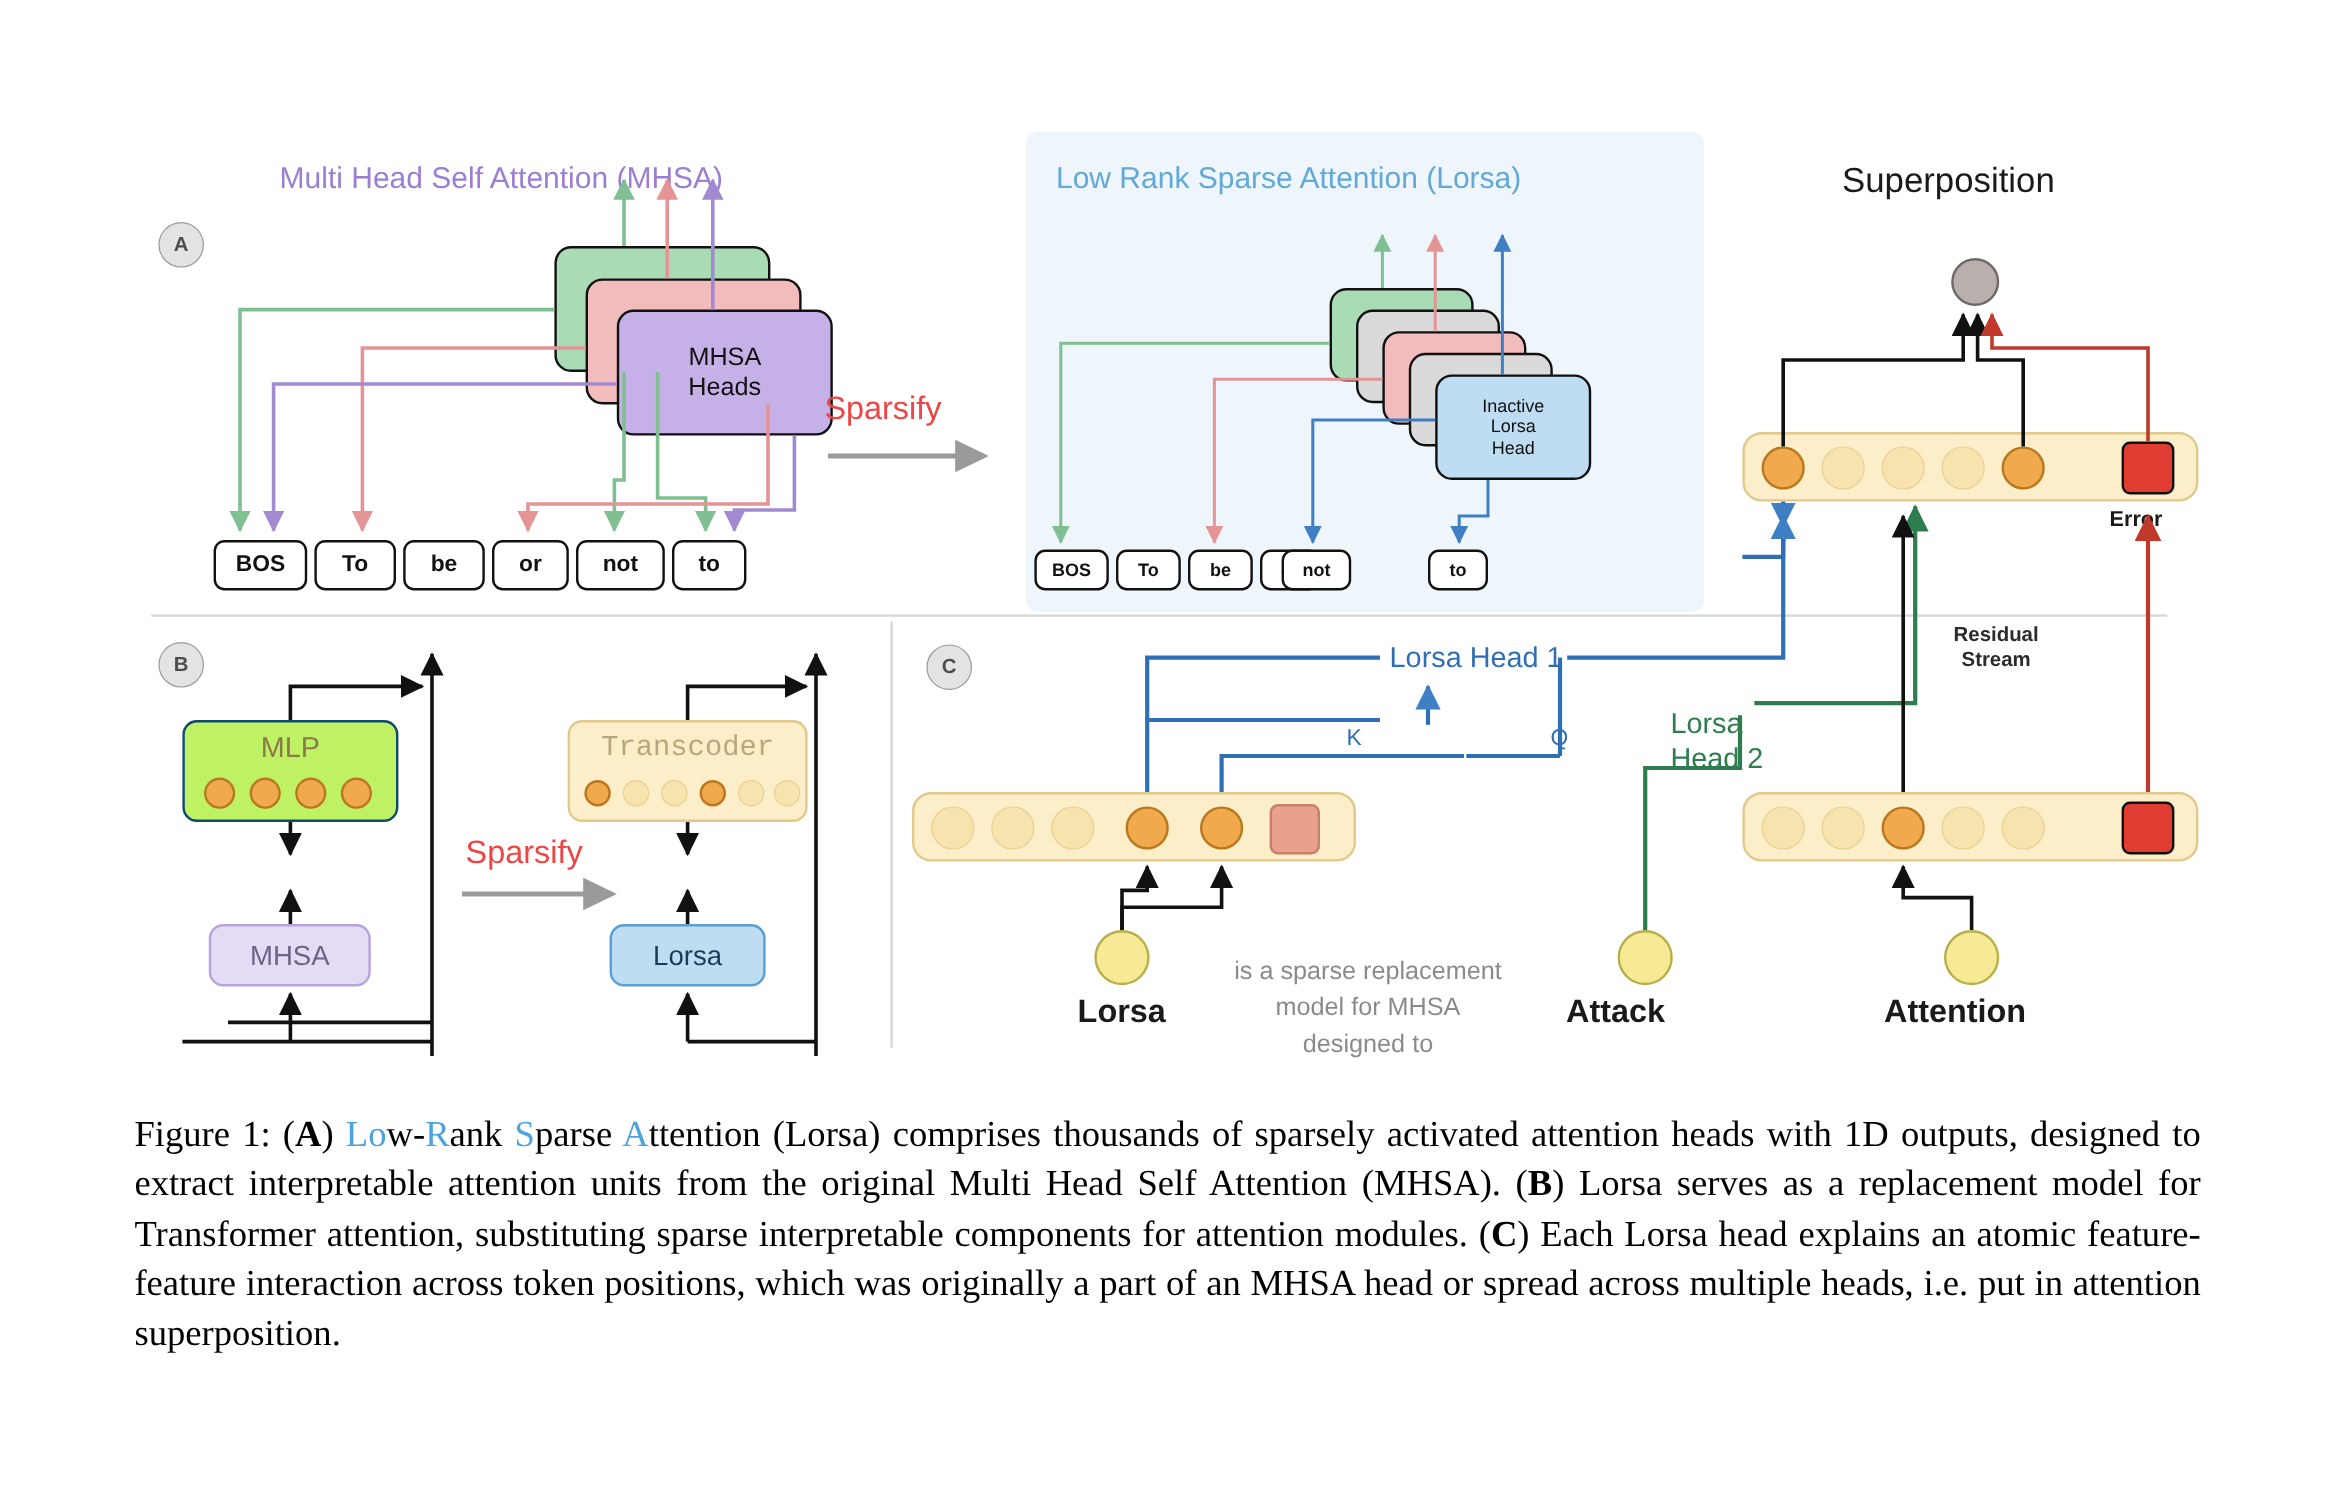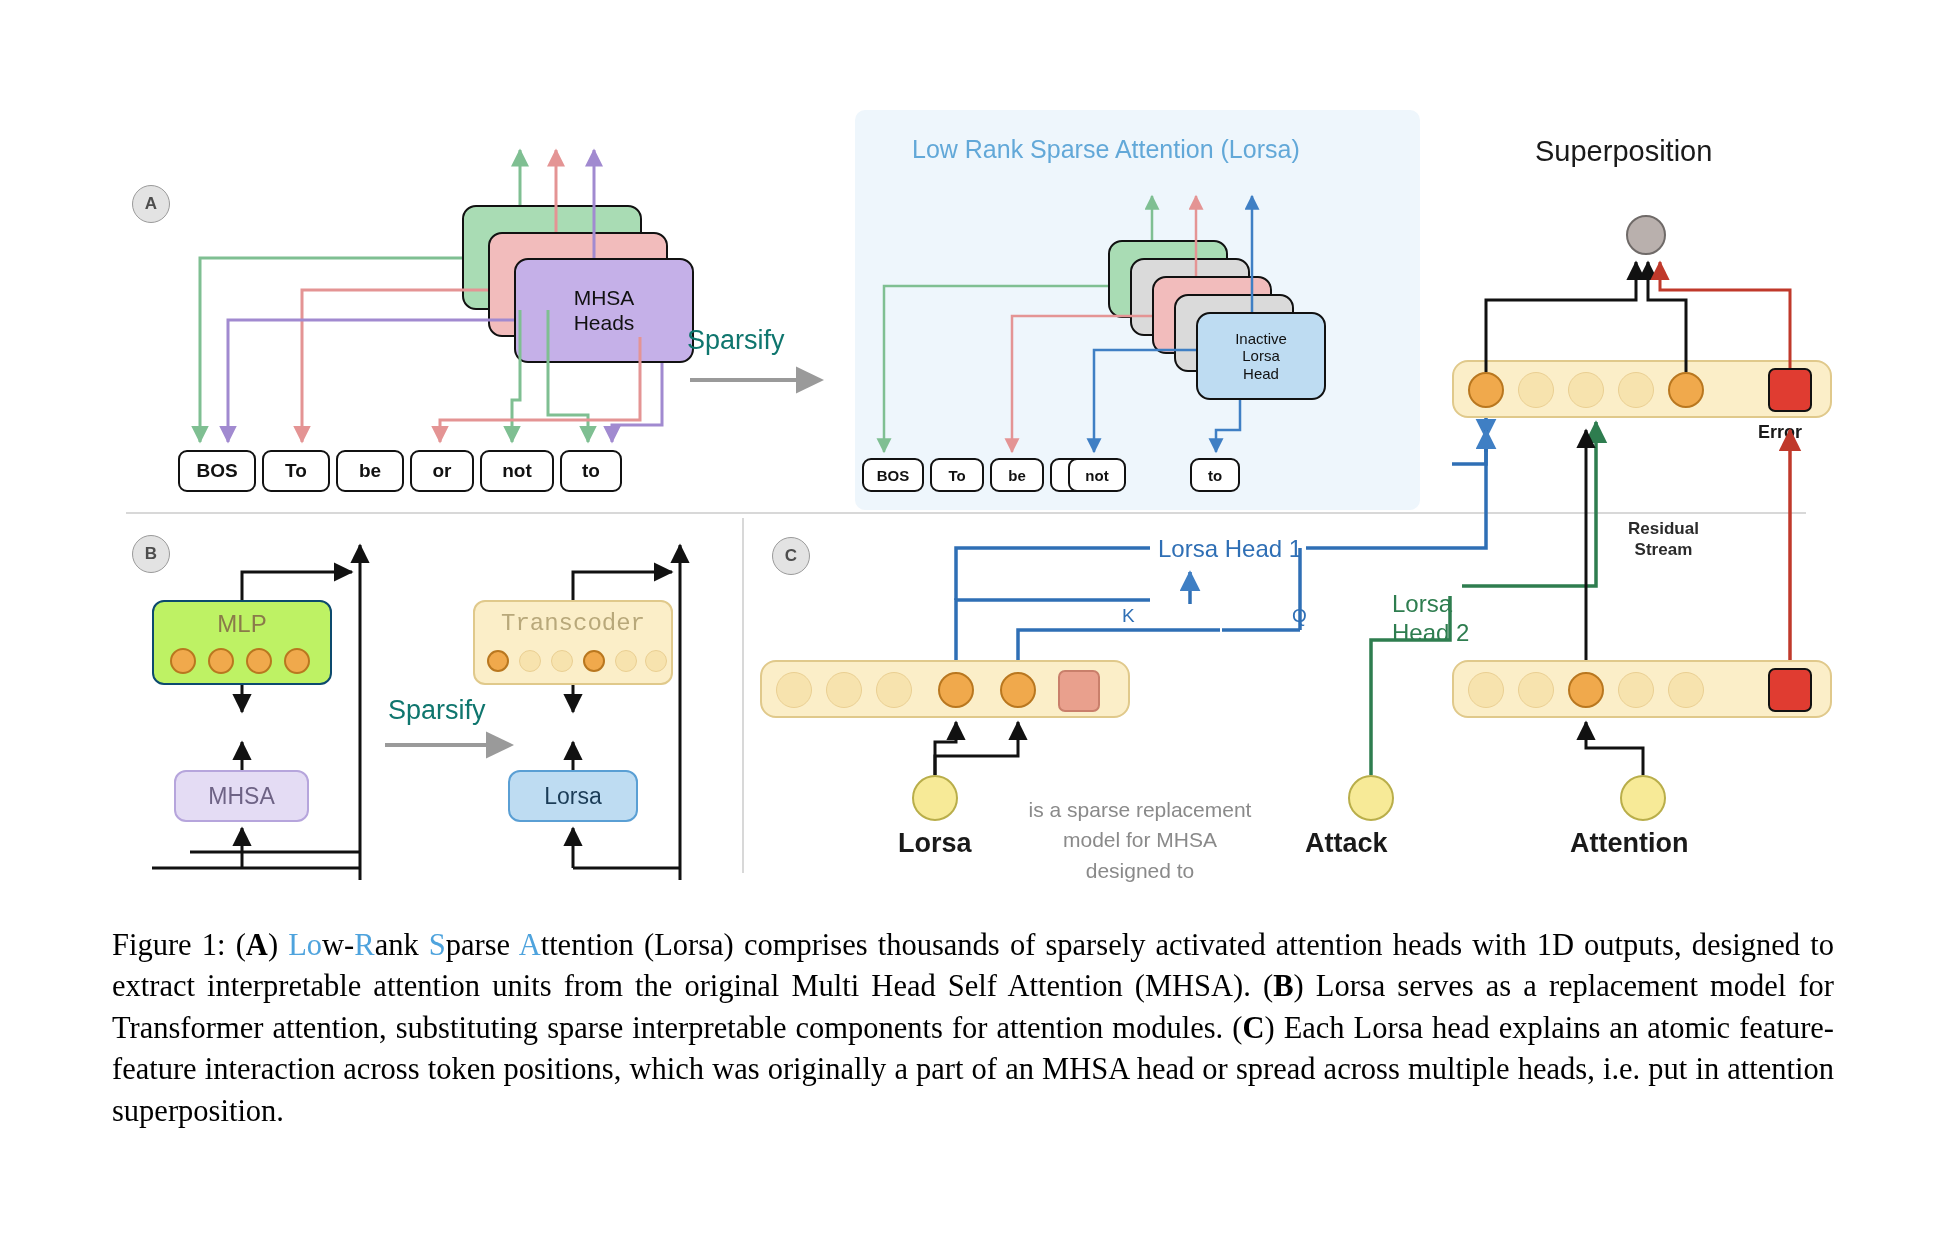--- a/index.html
+++ b/index.html
@@ -84,21 +84,21 @@
     line-height: 1.15;
     color: #111;
   }
   .hc-green { background: #a9dcb4; }
   .hc-pink  { background: #f2bcbc; }
   .hc-purple{ background: #c5b0e8; }
   .hc-gray  { background: #dadada; }
   .hc-blue  { background: #bedcf2; }
 
   .sparsify-label {
-    color: #0f766e;
+    color: #ef4444;
     font-size: 27px;
   }
 
   
   .lorsa-bg {
     background: #eef6fc;
     border-radius: 10px;
   }
 
   
@@ -152,22 +152,23 @@
 
   <div class="abs lorsa-bg" style="left:855px; top:110px; width:565px; height:400px;"></div>
 
   <div class="abs divider" style="left:126px; top:512px; width:1680px; height:2px;"></div>
   <div class="abs divider" style="left:742px; top:518px; width:2px; height:355px;"></div>
 
   <div class="abs panel-badge" style="left:132px; top:185px;">
     <span>A</span>
   </div>
 
-
-  <div class="abs title-lorsa" style="left:912px; top:135px; white-space:nowrap;">Low Rank Sparse Attention (Lorsa)</div>
+  <div class="abs title-mhsa" style="left:233px; top:135px; white-space:nowrap;">Multi Head Self Attention (MHSA)</div>
+
+  <div class="abs title-lorsa" style="left:880px; top:135px; white-space:nowrap;">Low Rank Sparse Attention (Lorsa)</div>
 
   <div class="abs title-superposition" style="left:1535px; top:135px; white-space:nowrap;">Superposition</div>
 
   <div class="abs headcard hc-green" style="left:462px; top:205px; width:180px; height:105px;"></div>
   <div class="abs headcard hc-pink" style="left:488px; top:232px; width:180px; height:105px;"></div>
   <div class="abs headcard hc-purple" style="left:514px; top:258px; width:180px; height:105px; flex-direction:column; font-size:21px;">
     <span>MHSA</span>
     <span>Heads</span>
   </div>
 

